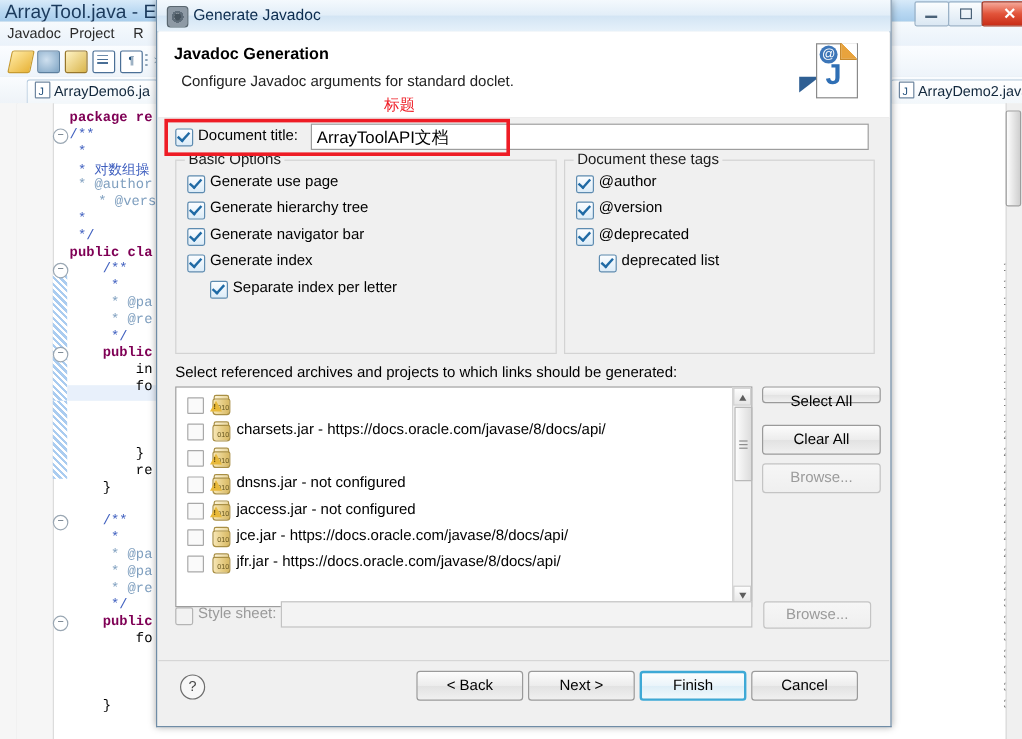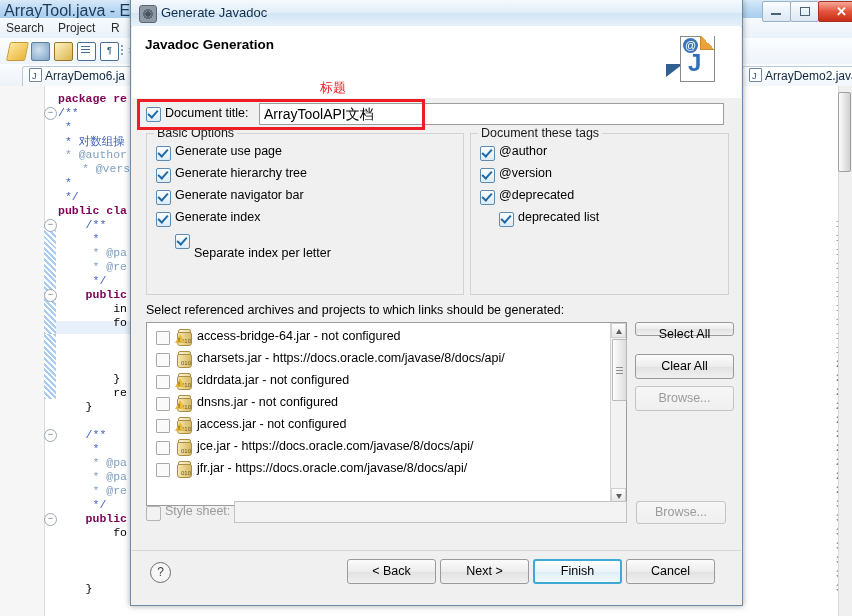--- a/index.html
+++ b/index.html
@@ -198,21 +198,21 @@
 <body>
 
 <div id="root">
 
   <div id="eclipse">
     <div class="ecl-titlebar">
       <span class="ecl-title">ArrayTool.java - Eclipse</span>
     </div>
 
     <div class="ecl-menubar">
-      <span class="ecl-menu" style="left:6px">Search</span>
+      <span class="ecl-menu" style="left:6px">Javadoc</span>
       <span class="ecl-menu" style="left:58px">Project</span>
       <span class="ecl-menu" style="left:111px">R</span>
     </div>
 
     <div class="ecl-toolbar">
       <span class="tb-icon tb-i1" style="left:8px"></span>
       <span class="tb-icon tb-i2" style="left:31px"></span>
       <span class="tb-icon tb-i3" style="left:54px"></span>
       <span class="tb-icon tb-i4" style="left:77px"></span>
       <span class="tb-icon tb-i5" style="left:100px">¶</span>
@@ -328,20 +328,21 @@
       <span class="dlg-title">Generate Javadoc</span>
       <span class="wbtn wbtn-min"></span>
       <span class="wbtn wbtn-max"></span>
       <span class="wbtn wbtn-close">
         <span>✕</span>
       </span>
     </div>
 
     <div class="dlg-header">
       <span class="hdr-title">Javadoc Generation</span>
+      <span class="hdr-sub">Configure Javadoc arguments for standard doclet.</span>
       <span class="hdr-img">
         <span class="hdr-arrow"></span>
         <span class="hdr-page"></span>
         <span class="hdr-at">@</span>
         <span class="hdr-j">J</span>
         <span class="hdr-fold"></span>
       </span>
     </div>
 
     <div class="dlg-body">
@@ -357,21 +358,21 @@
       <div id="basic-options">
           <span class="cb checked" style="left: 24px; top: 48px;"></span>
           <span class="lbl" style="left: 43px; top: 46px;">Generate use page</span>
           <span class="cb checked" style="left: 24px; top: 70px;"></span>
           <span class="lbl" style="left: 43px; top: 68px;">Generate hierarchy tree</span>
           <span class="cb checked" style="left: 24px; top: 92px;"></span>
           <span class="lbl" style="left: 43px; top: 90px;">Generate navigator bar</span>
           <span class="cb checked" style="left: 24px; top: 114px;"></span>
           <span class="lbl" style="left: 43px; top: 112px;">Generate index</span>
           <span class="cb checked" style="left: 43px; top: 136px;"></span>
-          <span class="lbl" style="left: 62px; top: 134px; margin-top: 14px;">Separate index per letter</span>
+          <span class="lbl" style="left: 62px; top: 134px;">Separate index per letter</span>
         </div>
 
       <div class="grp" style="left:338px;top:35px;width:257px;height:160px;"></div>
       <span class="grp-lbl" style="left:346px;top:28px;">Document these tags</span>
       <div id="doc-tags">
           <span class="cb checked" style="left: 348px; top: 48px;"></span>
           <span class="lbl" style="left: 367px; top: 46px;">@author</span>
           <span class="cb checked" style="left: 348px; top: 70px;"></span>
           <span class="lbl" style="left: 367px; top: 68px;">@version</span>
           <span class="cb checked" style="left: 348px; top: 92px;"></span>
@@ -385,42 +386,40 @@
         <div id="ref-items">
             <div class="li" style="top: 3px;">
               <span class="li-cb"></span>
               <span class="jar">
                 <span class="jar-lid"></span>
                 <span class="jar-body">
                   <span class="jar-txt">010</span>
                 </span>
                 <span class="warn"></span>
               </span>
-              <span class="li-txt">access-bridge-64.jar - not configured</span>
             </div>
             <div class="li" style="top: 25px;">
               <span class="li-cb"></span>
               <span class="jar">
                 <span class="jar-lid"></span>
                 <span class="jar-body">
                   <span class="jar-txt">010</span>
                 </span>
               </span>
               <span class="li-txt">charsets.jar - https://docs.oracle.com/javase/8/docs/api/</span>
             </div>
             <div class="li" style="top: 47px;">
               <span class="li-cb"></span>
               <span class="jar">
                 <span class="jar-lid"></span>
                 <span class="jar-body">
                   <span class="jar-txt">010</span>
                 </span>
                 <span class="warn"></span>
               </span>
-              <span class="li-txt">cldrdata.jar - not configured</span>
             </div>
             <div class="li" style="top: 69px;">
               <span class="li-cb"></span>
               <span class="jar">
                 <span class="jar-lid"></span>
                 <span class="jar-body">
                   <span class="jar-txt">010</span>
                 </span>
                 <span class="warn"></span>
               </span>

